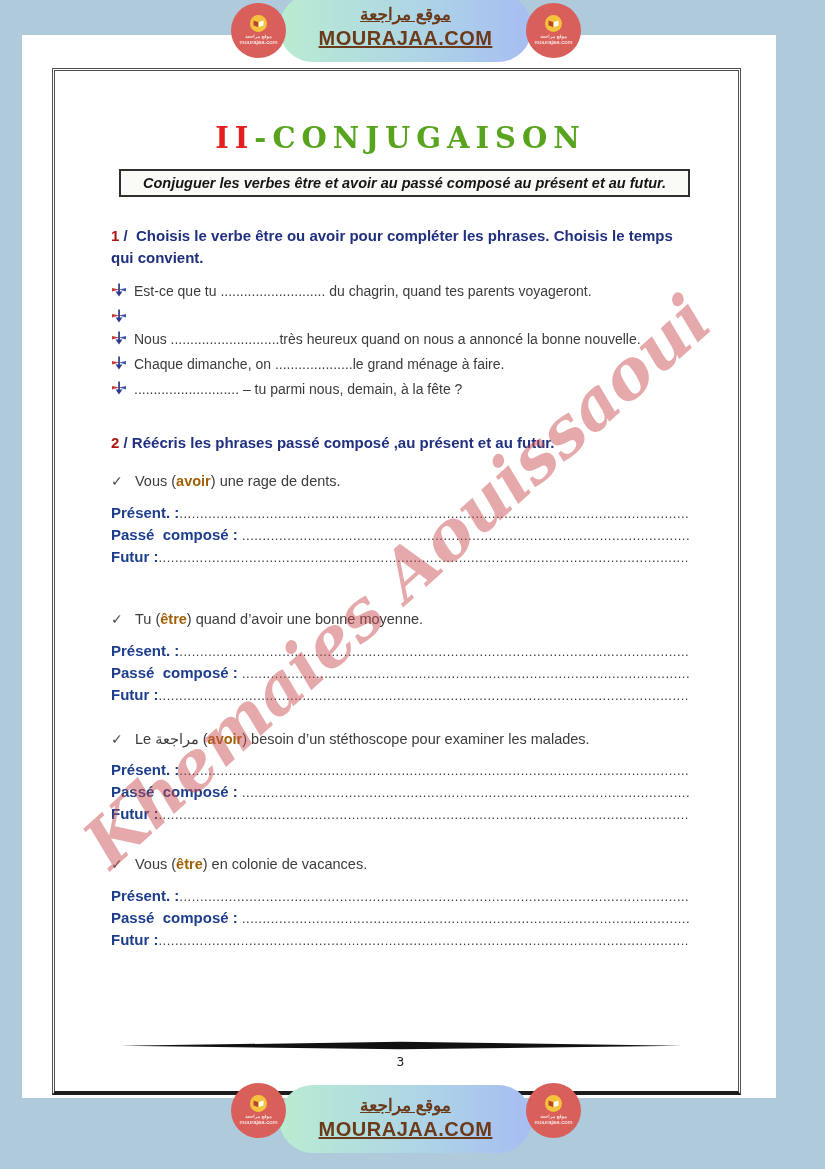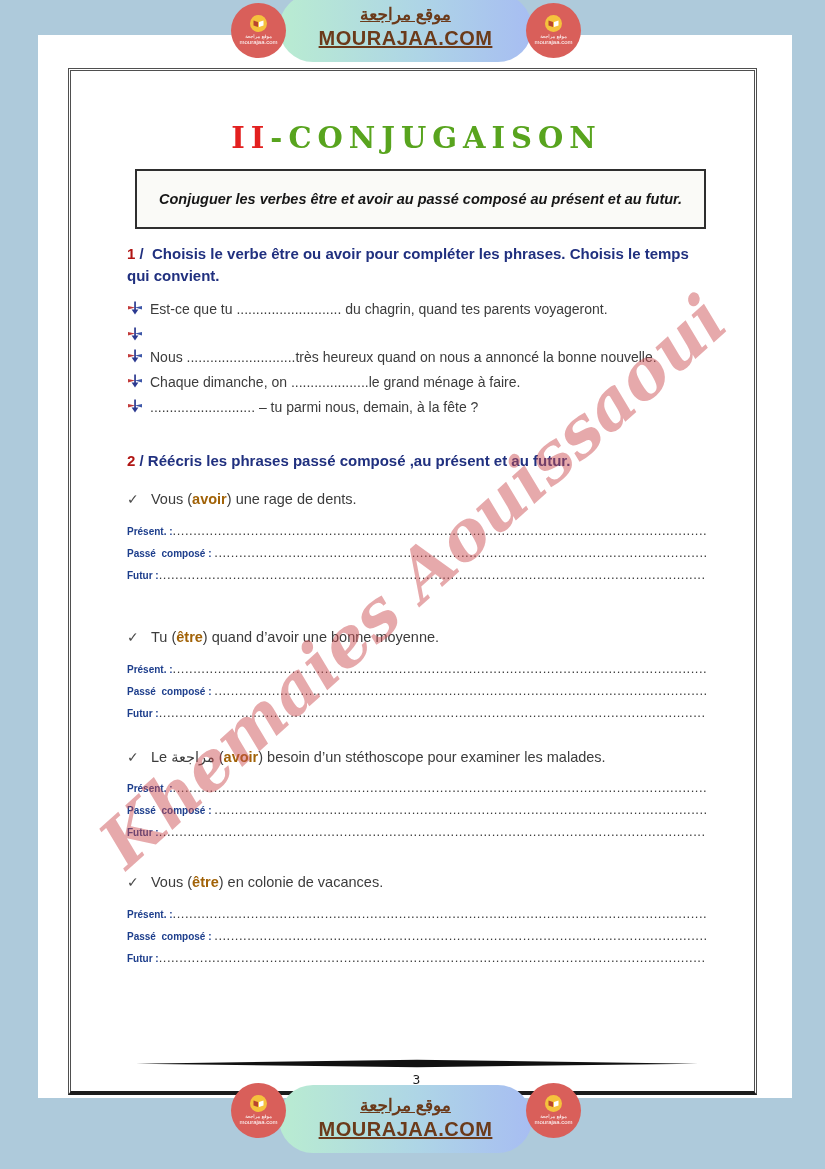--- a/index.html
+++ b/index.html
@@ -4,21 +4,21 @@
 <style>
   * { margin:0; padding:0; box-sizing:border-box; }
   html,body { width:825px; height:1169px; }
   body {
     font-family:"Liberation Sans", sans-serif;
     background:#aecadb;
     position:relative;
     overflow:hidden;
   }
   .sheet {
-    position:absolute; left:38px; top:35px; width:754px; height:1063px;
+    position:absolute; left:22px; top:35px; width:754px; height:1063px;
     background:#ffffff;
   }
   .page-frame {
     position:absolute; left:30px; top:33px; width:689px; height:1027px;
     border:3px double #4f4f4f;
     border-bottom:4px solid #1c1c1c;
     background:#ffffff;
     overflow:hidden;
   }
   .content { padding:0 48px 0 56px; position:relative; z-index:2; }
@@ -58,30 +58,30 @@
     font-size:29px; letter-spacing:6px; line-height:1.1;
   }
   .title .t-red { color:#e3201f; }
   .title .t-green { color:#58a41e; }
 
   
   .instruction-box {
     margin-top:14px;
     border:2px solid #2e2e2e;
     background:#fafaf7;
-    padding:20px 6px;
+    padding:4px 6px;
     text-align:center;
     font-size:14.5px; font-weight:bold; font-style:italic; color:#161616;margin-left:8px;
   }
 
   
   .ex-heading {
     font-size:15px; font-weight:bold; color:#20307f; line-height:1.45;
   }
-  .ex1-heading { margin-top:14px; }
+  .ex1-heading { margin-top:28px; }
   .ex2-heading { margin-top:34px; }
   .num-red { color:#b01513; }
   .slash { color:#20307f; }
 
   
   .bullets { margin-top:14px; }
   .b-item {
     display:flex; align-items:flex-start;
     font-size:14px; color:#3c3c3c; line-height:1.3;
     margin-bottom:4px;
@@ -97,21 +97,21 @@
   .check { flex:none; width:24px; color:#4a4a4a; font-size:14px; }
   .ex2-item b { color:#a16207; }
   .mt-item1 { margin-top:18px; }
   .mt-item2 { margin-top:42px; }
   .mt-item3 { margin-top:24px; }
   .mt-item4 { margin-top:30px; }
 
   .tense-block { margin-top:11px; }
   .tense-row { display:flex; align-items:baseline; line-height:21px; }
   .tense-label {
-    flex:none; font-size:10px; font-weight:bold; color:#1d3e8c; white-space:pre;
+    flex:none; font-size:15px; font-weight:bold; color:#1d3e8c; white-space:pre;
   }
   .dotfill {
     flex:1; overflow:hidden; white-space:nowrap;
     font-size:13px; color:#3a3a3a; letter-spacing:0.5px;
   }
 
   
   .tapered-line { display:block; margin:90px auto 0 auto; }
   .page-number {
     text-align:center; margin-top:3px;

